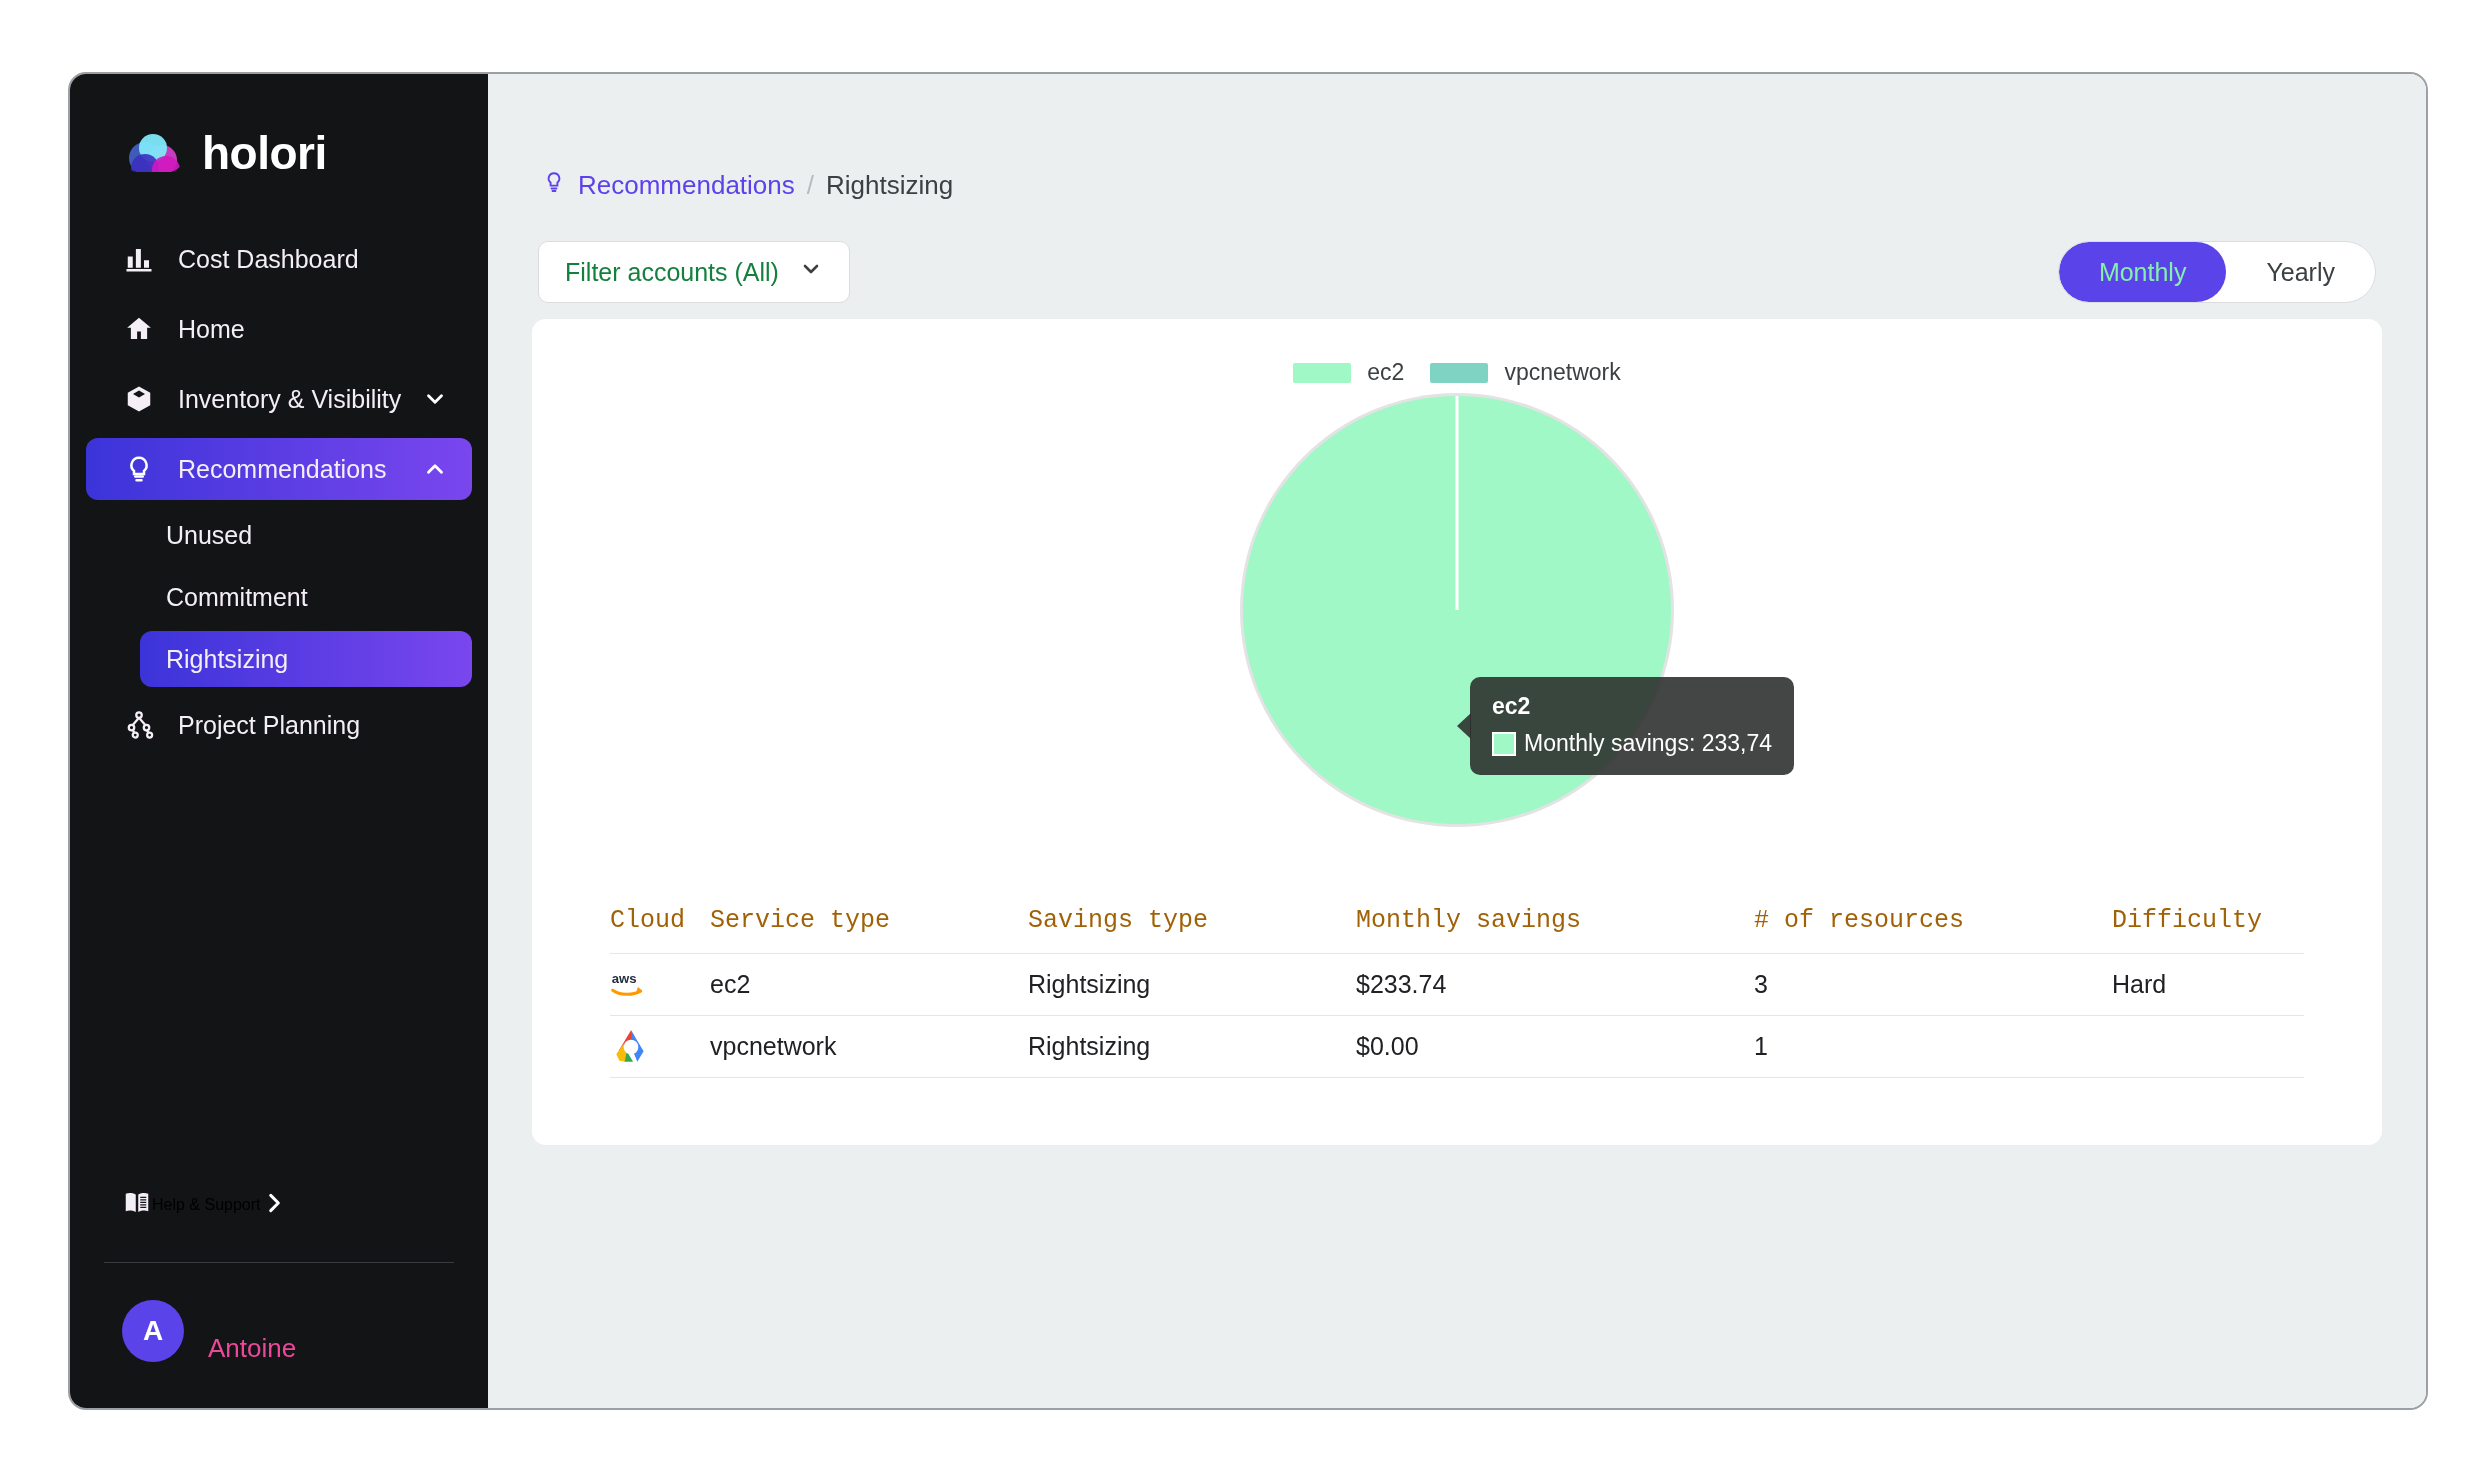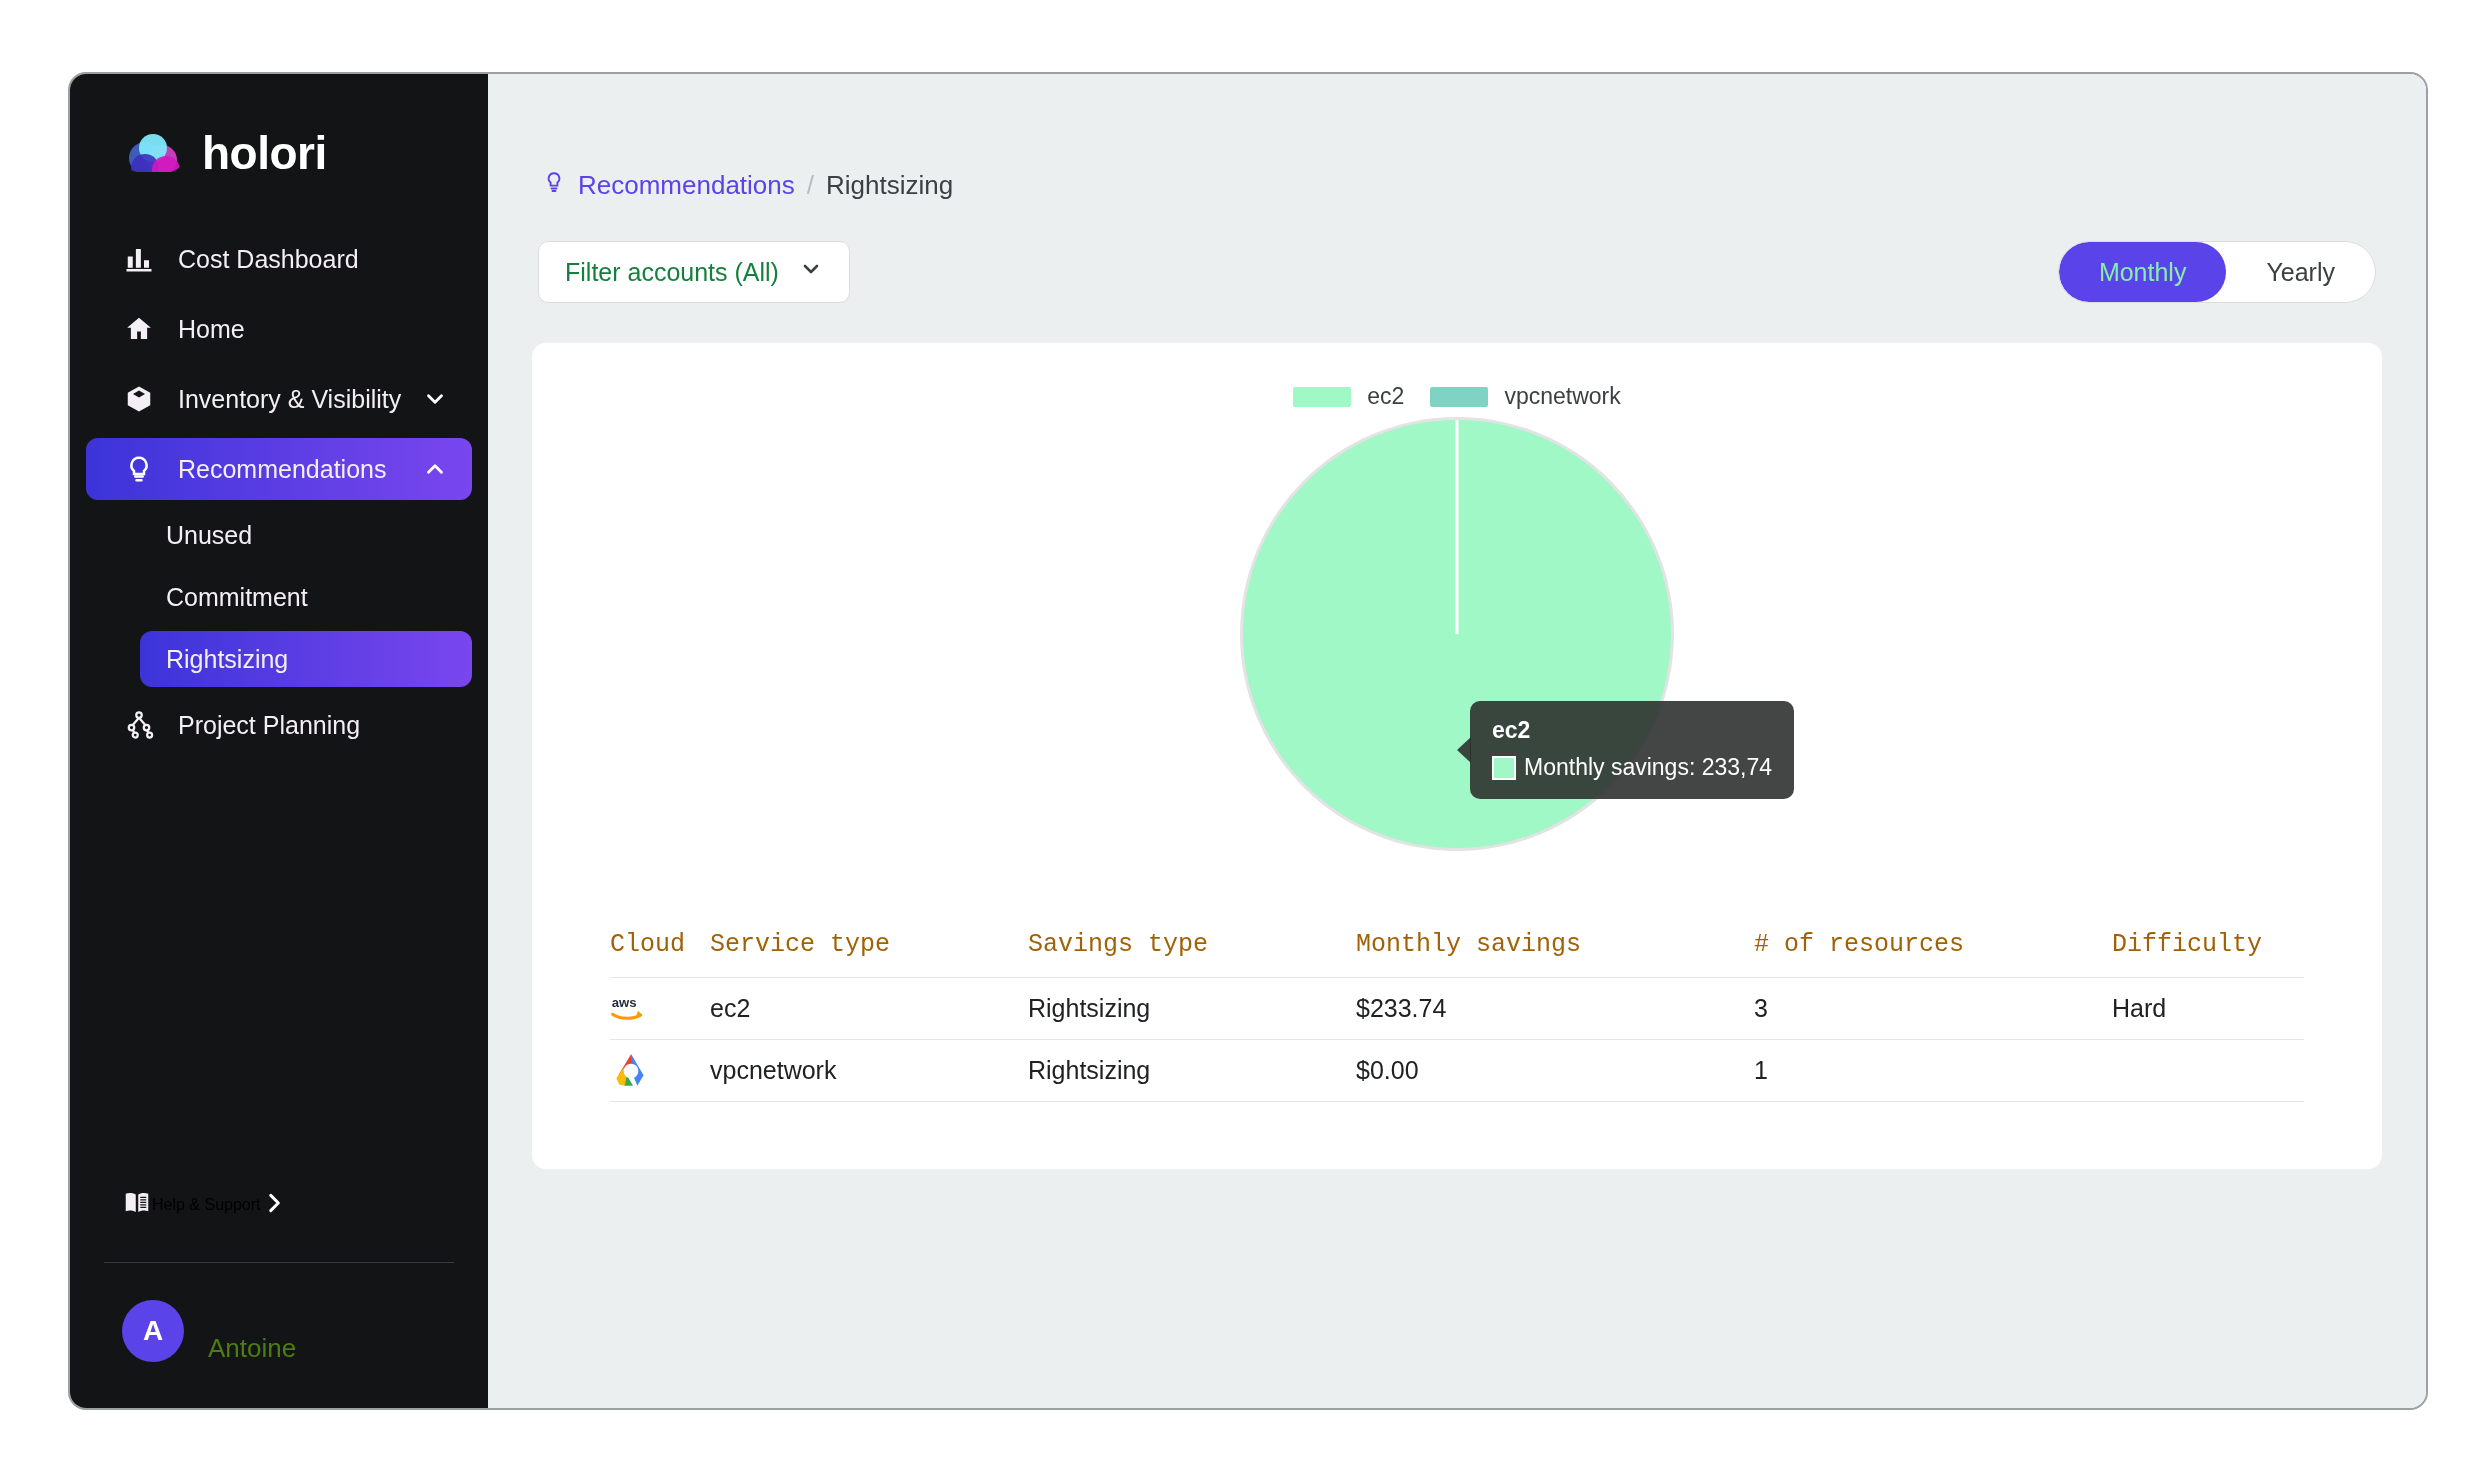--- a/index.html
+++ b/index.html
@@ -109,21 +109,21 @@
   .avatar {
     width: 62px; height: 62px;
     border-radius: 50%;
     background: #5b43ea;
     color: #ffffff;
     font-size: 28px; font-weight: 700;
     display: flex; align-items: center; justify-content: center;
     flex-shrink: 0;
   }
   .user-name {
-    color: #4d7c0f;
+    color: #ec4899;
     font-size: 26px;
     margin-left: 24px;
     margin-top: 36px;
   }
 
   
   .main {
     flex: 1;
     background: #eceff0;
     display: flex;
@@ -174,21 +174,21 @@
   }
   .toggle .opt.active {
     background: #5b43ea;
     color: #86efac;
     border-radius: 34px;
   }
 
   .card {
     background: #ffffff;
     border-radius: 14px;
-    margin-top: 40px;
+    margin-top: 16px;
     padding: 40px 0 40px 0;
     height: 826px;
   }
   .legend {
     display: flex; align-items: center; justify-content: center;
     gap: 26px;
     margin-bottom: 10px;
   }
   .legend-item { display: flex; align-items: center; gap: 16px; }
   .legend-swatch { width: 58px; height: 20px; border-radius: 2px; }

